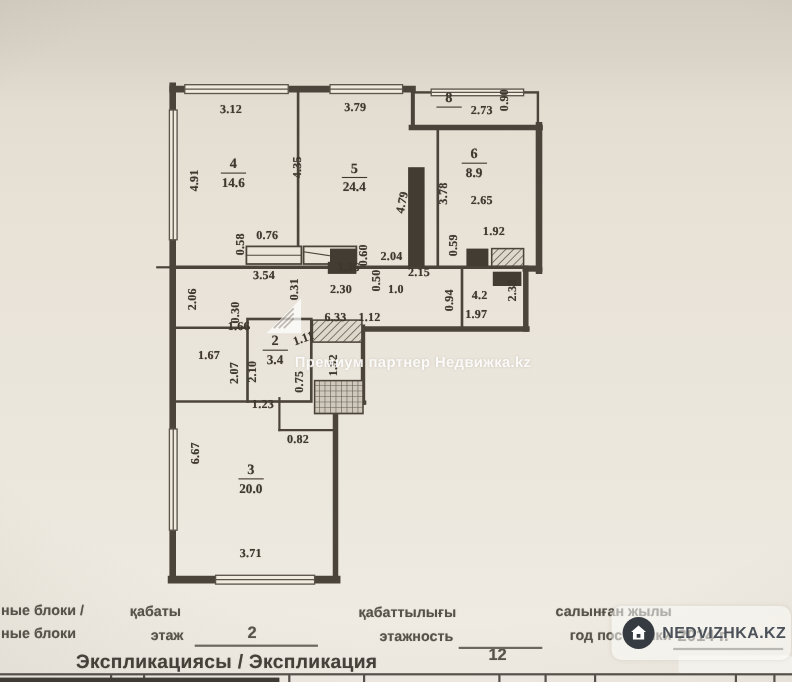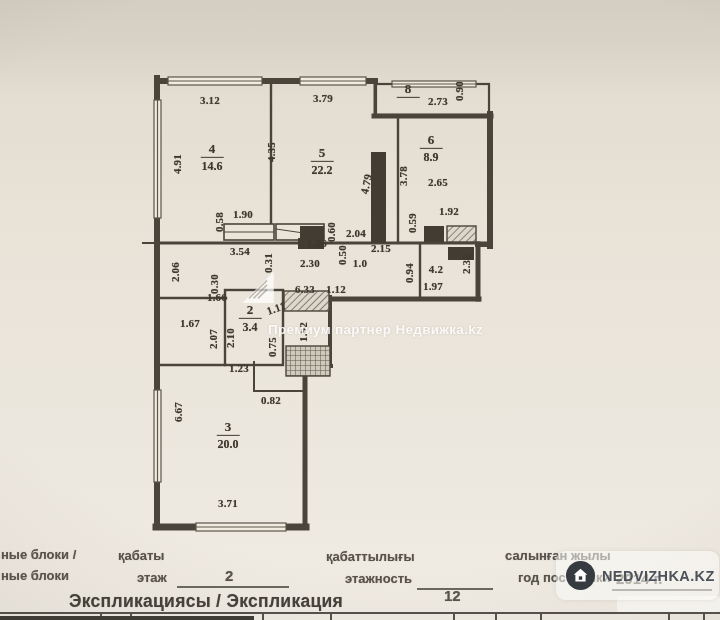--- a/index.html
+++ b/index.html
@@ -133,21 +133,21 @@
       <span class="dim" style="left: 438px; top: 101px; transform: translate(-50%, -50%);">2.73</span>
       <span class="dim" style="left: 459px; top: 91px; transform: translate(-50%, -50%) rotate(-90deg);">0.90</span>
       <span class="dim" style="left: 177px; top: 164px; transform: translate(-50%, -50%) rotate(-90deg);">4.91</span>
       <span class="dim" style="left: 271px; top: 152px; transform: translate(-50%, -50%) rotate(-90deg);">4.35</span>
       <span class="dim" style="left: 366px; top: 184px; transform: translate(-50%, -50%) rotate(-78deg);">4.79</span>
       <span class="dim" style="left: 403px; top: 176px; transform: translate(-50%, -50%) rotate(-90deg);">3.78</span>
       <span class="dim" style="left: 438px; top: 182px; transform: translate(-50%, -50%);">2.65</span>
       <span class="dim" style="left: 449px; top: 211px; transform: translate(-50%, -50%);">1.92</span>
       <span class="dim" style="left: 412px; top: 223px; transform: translate(-50%, -50%) rotate(-90deg);">0.59</span>
       <span class="dim" style="left: 219px; top: 222px; transform: translate(-50%, -50%) rotate(-90deg);">0.58</span>
-      <span class="dim" style="left: 243px; top: 214px; transform: translate(-50%, -50%);">1.90</span>
+      <span class="dim" style="left: 243px; top: 214px; transform: translate(-50%, -50%);">0.76</span>
       <span class="dim" style="left: 212px; top: 251px; transform: translate(-50%, -50%); margin-left: 28px;">3.54</span>
       <span class="dim" style="left: 175px; top: 272px; transform: translate(-50%, -50%) rotate(-90deg);">2.06</span>
       <span class="dim" style="left: 317px; top: 243px; transform: translate(-50%, -50%);">1.26</span>
       <span class="dim" style="left: 310px; top: 263px; transform: translate(-50%, -50%);">2.30</span>
       <span class="dim" style="left: 268px; top: 263px; transform: translate(-50%, -50%) rotate(-90deg);">0.31</span>
       <span class="dim" style="left: 331px; top: 232px; transform: translate(-50%, -50%) rotate(-90deg);">0.60</span>
       <span class="dim" style="left: 342px; top: 255px; transform: translate(-50%, -50%) rotate(-90deg);">0.50</span>
       <span class="dim" style="left: 360px; top: 263px; transform: translate(-50%, -50%);">1.0</span>
       <span class="dim" style="left: 356px; top: 233px; transform: translate(-50%, -50%);">2.04</span>
       <span class="dim" style="left: 381px; top: 248px; transform: translate(-50%, -50%);">2.15</span>
@@ -168,21 +168,21 @@
       <span class="dim" style="left: 239px; top: 368px; transform: translate(-50%, -50%);">1.23</span>
       <span class="dim" style="left: 271px; top: 400px; transform: translate(-50%, -50%);">0.82</span>
       <span class="dim" style="left: 178px; top: 412px; transform: translate(-50%, -50%) rotate(-90deg);">6.67</span>
       <span class="dim" style="left: 228px; top: 503px; transform: translate(-50%, -50%);">3.71</span>
       <div class="room-label" style="left: 212px; top: 158px;">
         <span class="room-num">4</span>
         <span class="room-area">14.6</span>
       </div>
       <div class="room-label" style="left: 322px; top: 162px;">
         <span class="room-num">5</span>
-        <span class="room-area">22.2</span>
+        <span class="room-area">24.4</span>
       </div>
       <div class="room-label" style="left: 431px; top: 149px;">
         <span class="room-num">6</span>
         <span class="room-area">8.9</span>
       </div>
       <div class="room-label" style="left: 408px; top: 90px;">
         <span class="room-num">8</span>
       </div>
       <div class="room-label" style="left: 250px; top: 319px;">
         <span class="room-num">2</span>

